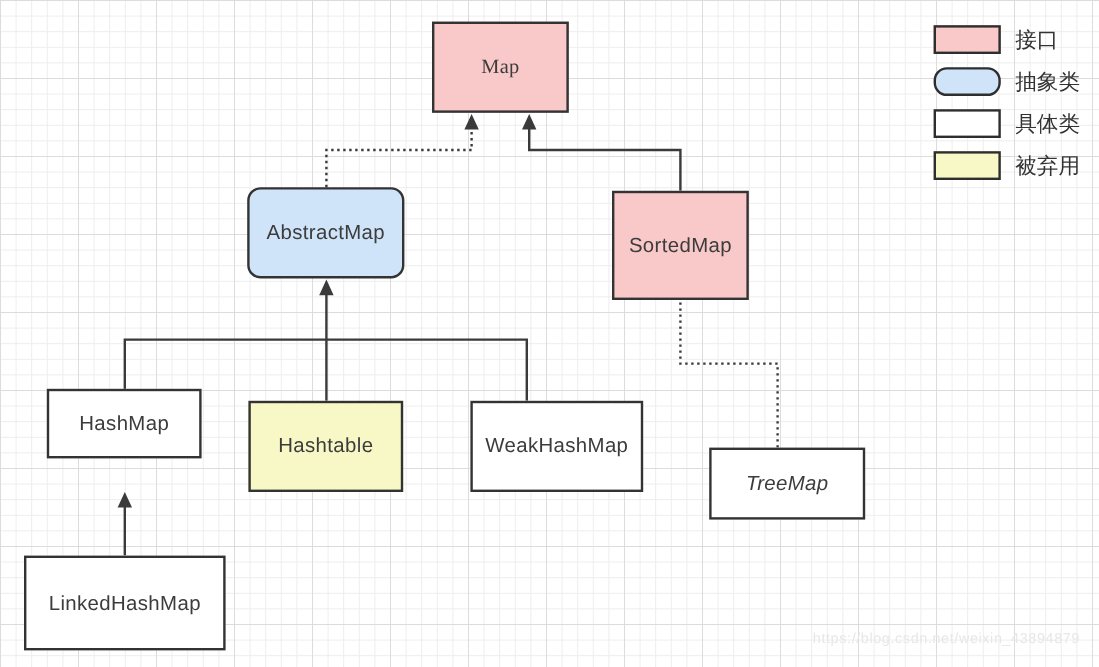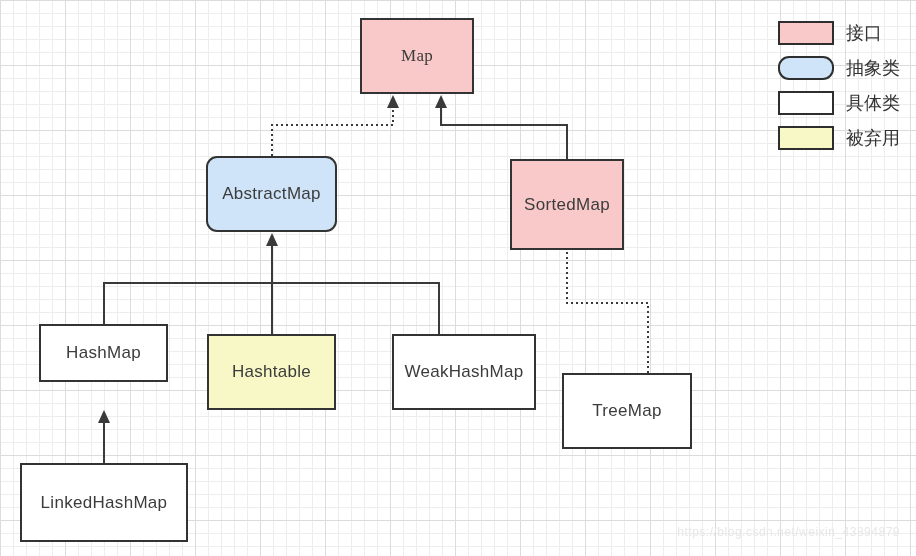--- a/index.html
+++ b/index.html
@@ -41,21 +41,21 @@
   .type-abstract   { background: #cfe4f8; border-radius: 11px; }
   .type-concrete   { background: #ffffff; }
   .type-deprecated { background: #f8f8c6; }
 
   #node-map            { left: 360px; top: 18px;  width: 114px; height: 76px; font-family: Liberation Serif, serif; }
   #node-abstractmap    { left: 206px; top: 156px; width: 131px; height: 76px; }
   #node-sortedmap      { left: 510px; top: 159px; width: 114px; height: 91px; }
   #node-hashmap        { left: 39px;  top: 324px; width: 129px; height: 58px; }
   #node-hashtable      { left: 207px; top: 334px; width: 129px; height: 76px; }
   #node-weakhashmap    { left: 366px; top: 334px; width: 144px; height: 76px; margin-left: 26px; }
-  #node-treemap        { left: 562px; top: 373px; width: 130px; height: 76px; }
+  #node-treemap        { left: 591px; top: 373px; width: 130px; height: 60px; font-style: italic; }
   #node-linkedhashmap  { left: 20px;  top: 463px; width: 168px; height: 79px; }
 
   .legend {
     position: absolute;
     left: 778px; top: 21px;
     z-index: 2;
     display: flex;
     flex-direction: column;
     gap: 11px;
   }

